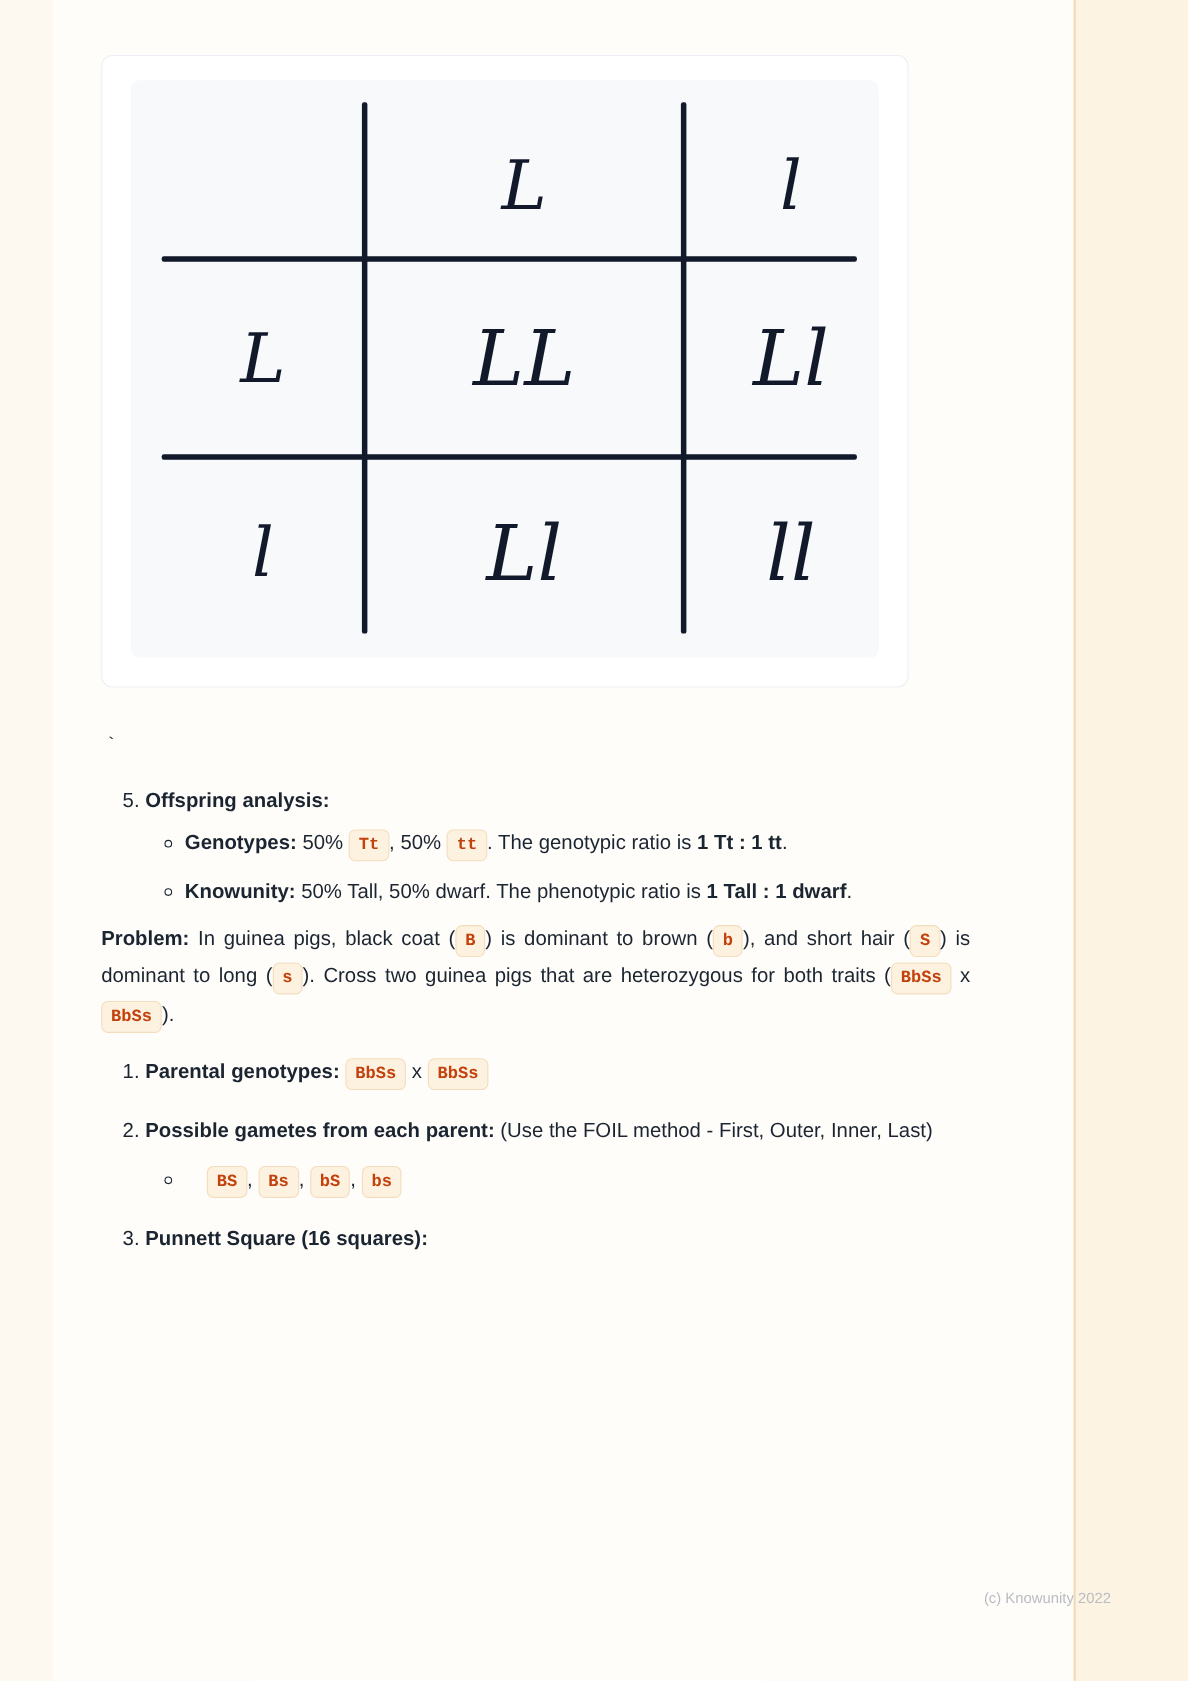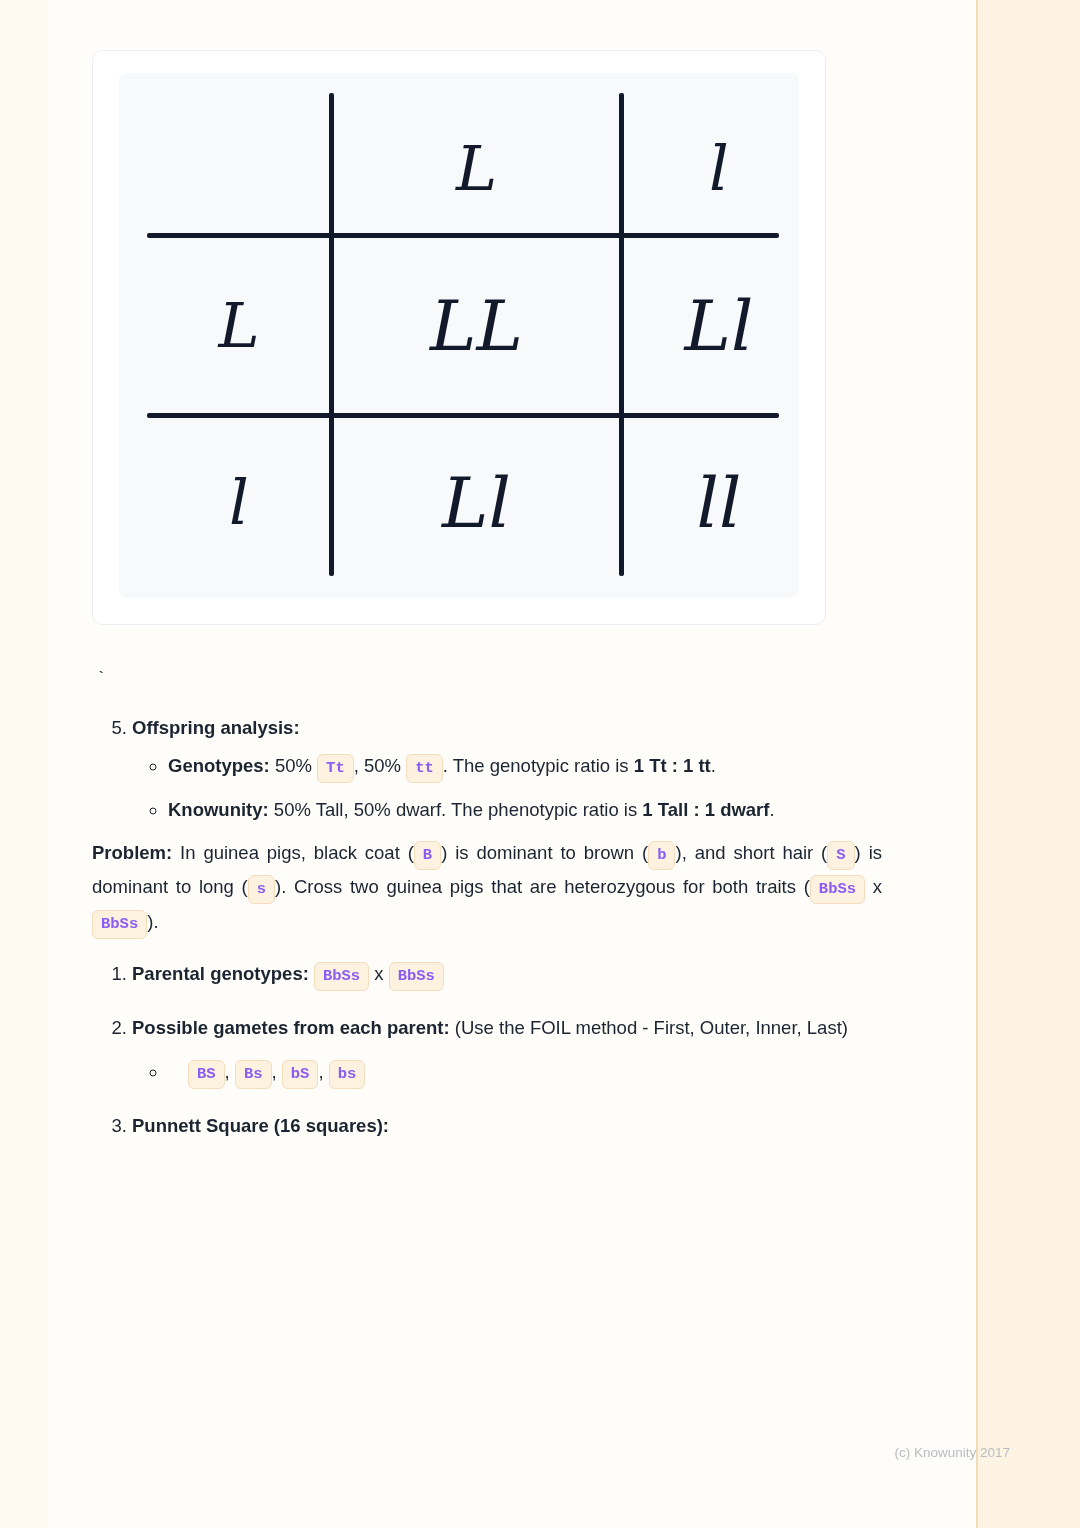--- a/index.html
+++ b/index.html
@@ -138,21 +138,21 @@
   }
   b, strong { font-weight: bold; }
 
   .code {
     font-family: "Liberation Mono", monospace;
     font-size: 15.5px;
     background: #fdf1e0;
     border: 1px solid #f3ddbd;
     border-radius: 6px;
     padding: 3px 8px;
-    color: #8b5cf6;
+    color: #c2410c;
     font-weight: bold;
     white-space: nowrap;
     display: inline-block;
     line-height: 1.35;
   }
 
   h2.section {
     color: #e8a93a;
     font-size: 25px;
     margin: 44px 0 22px 0;
@@ -279,13 +279,13 @@
       </li>
     </ol>
 
   </div>
 </div>
 
 <div class="right-strip">
   <div class="right-strip-line"></div>
 </div>
 
-<div class="watermark">(c) Knowunity 2017</div>
+<div class="watermark">(c) Knowunity 2022</div>
 
 </body></html>

